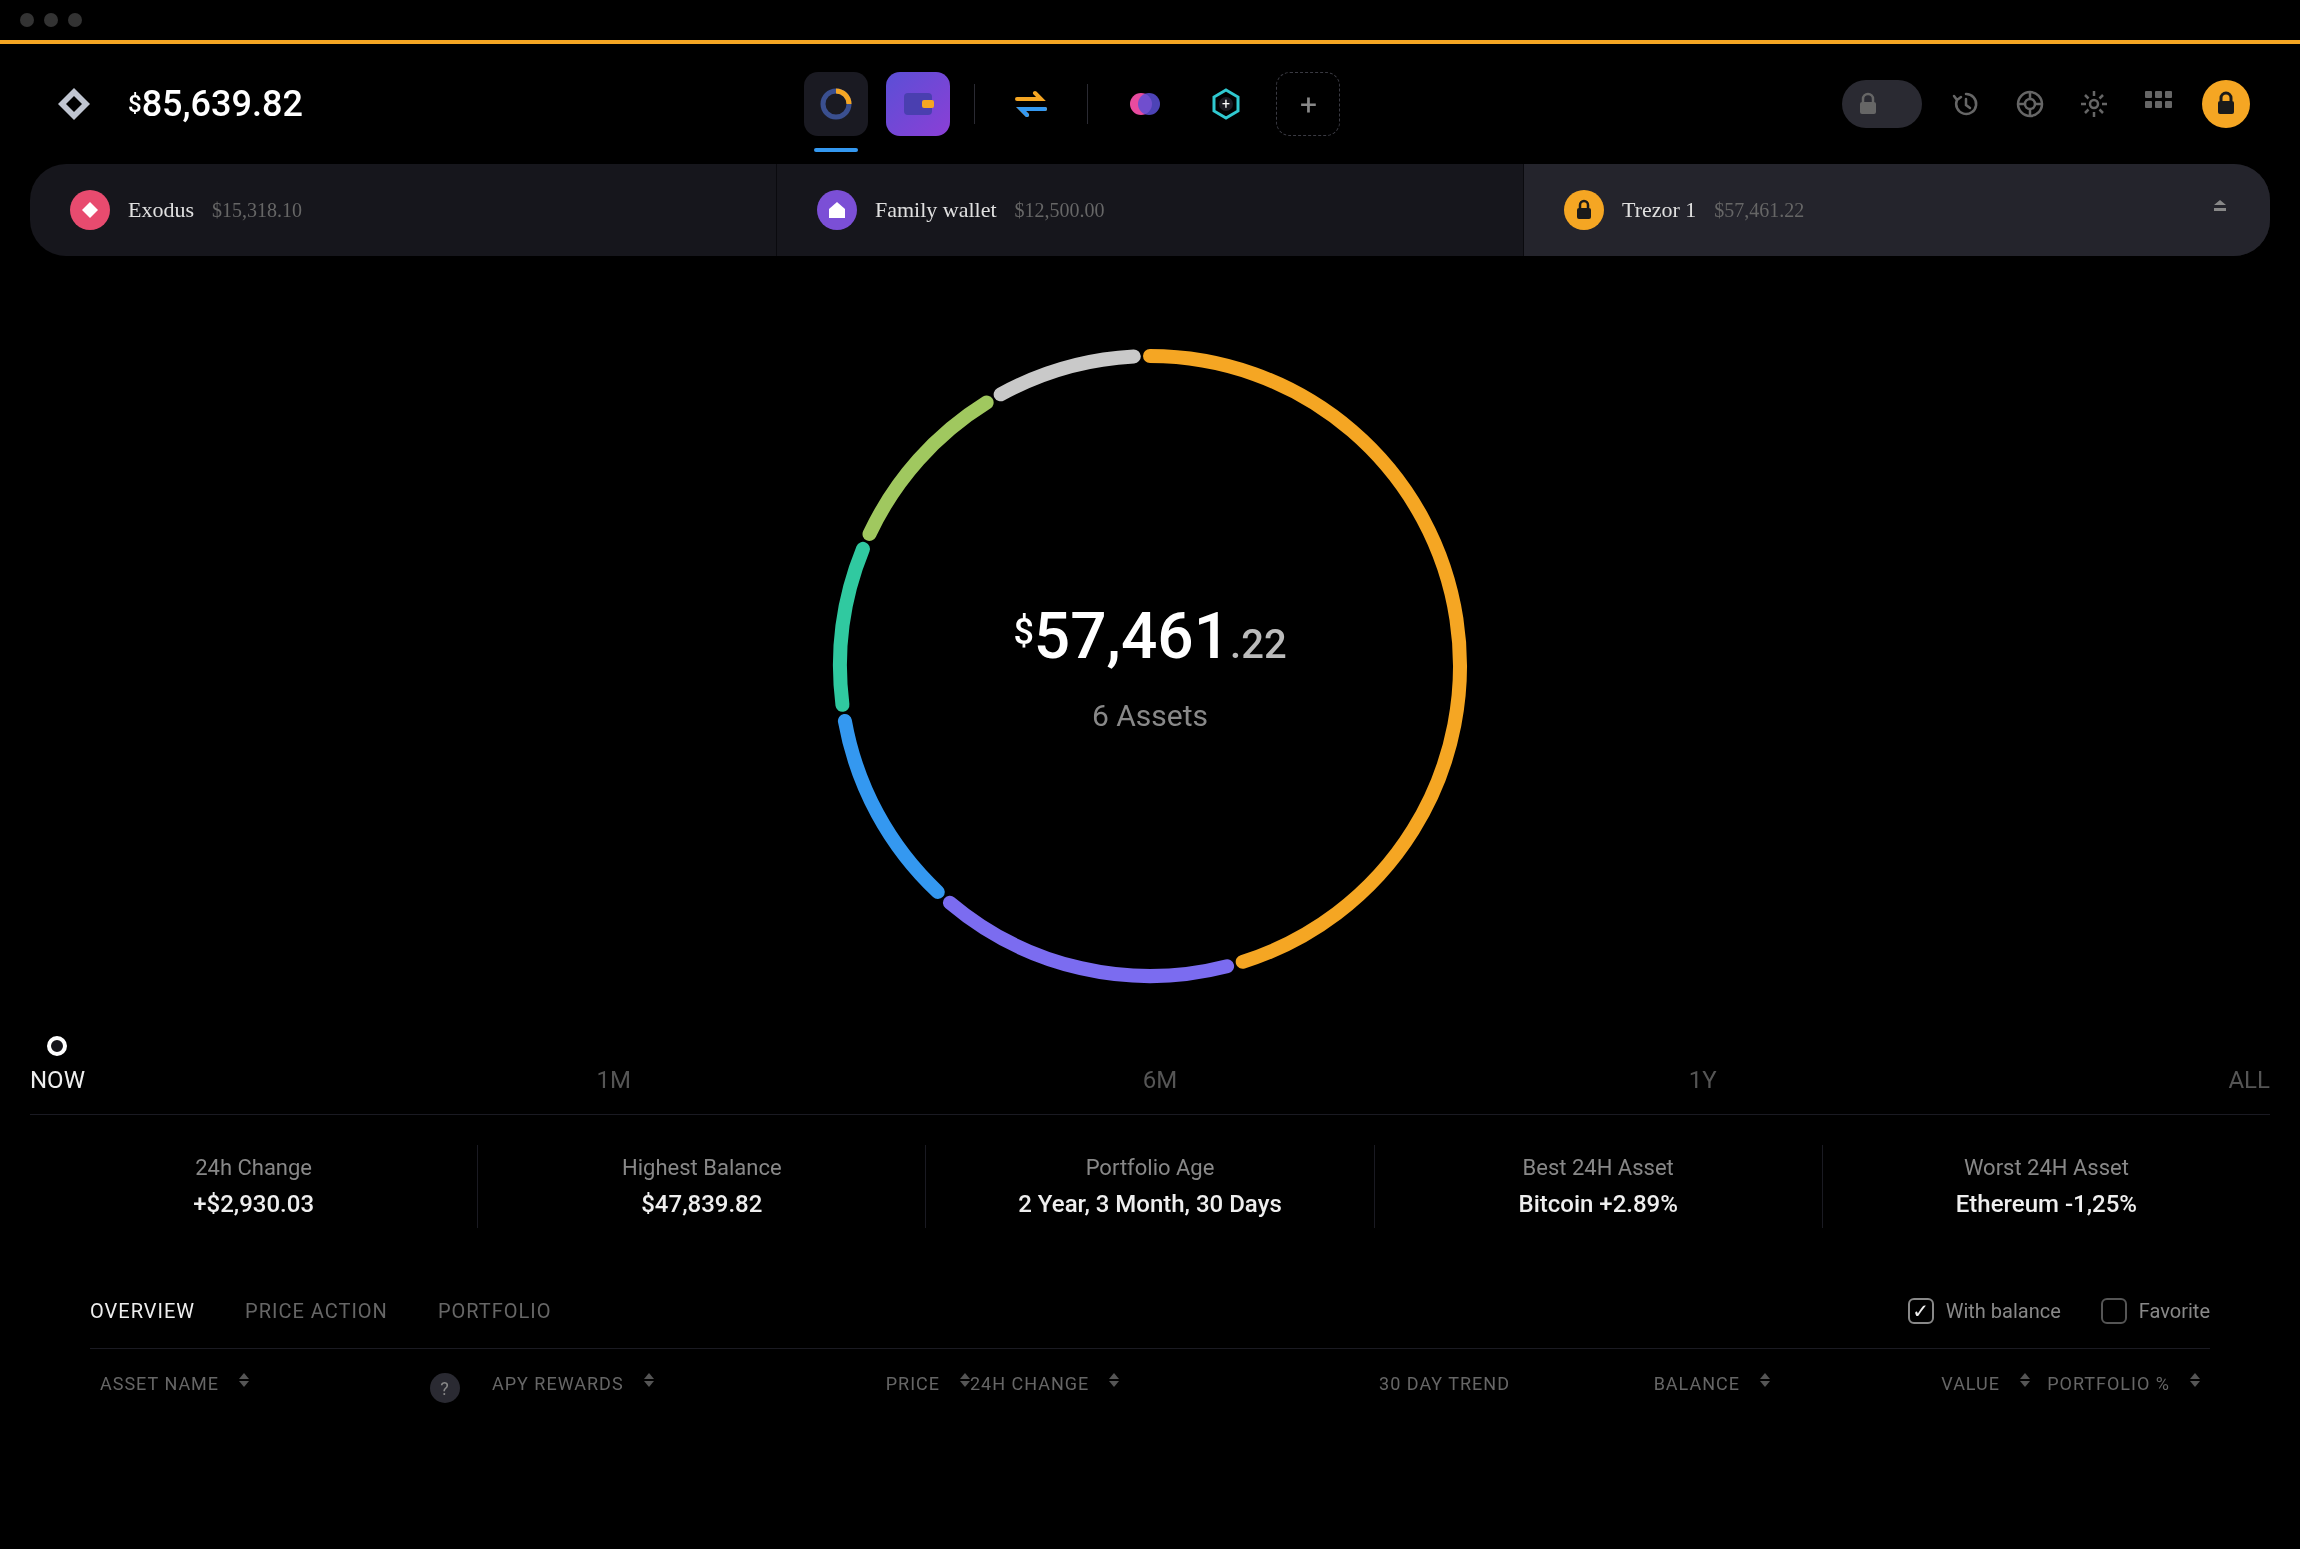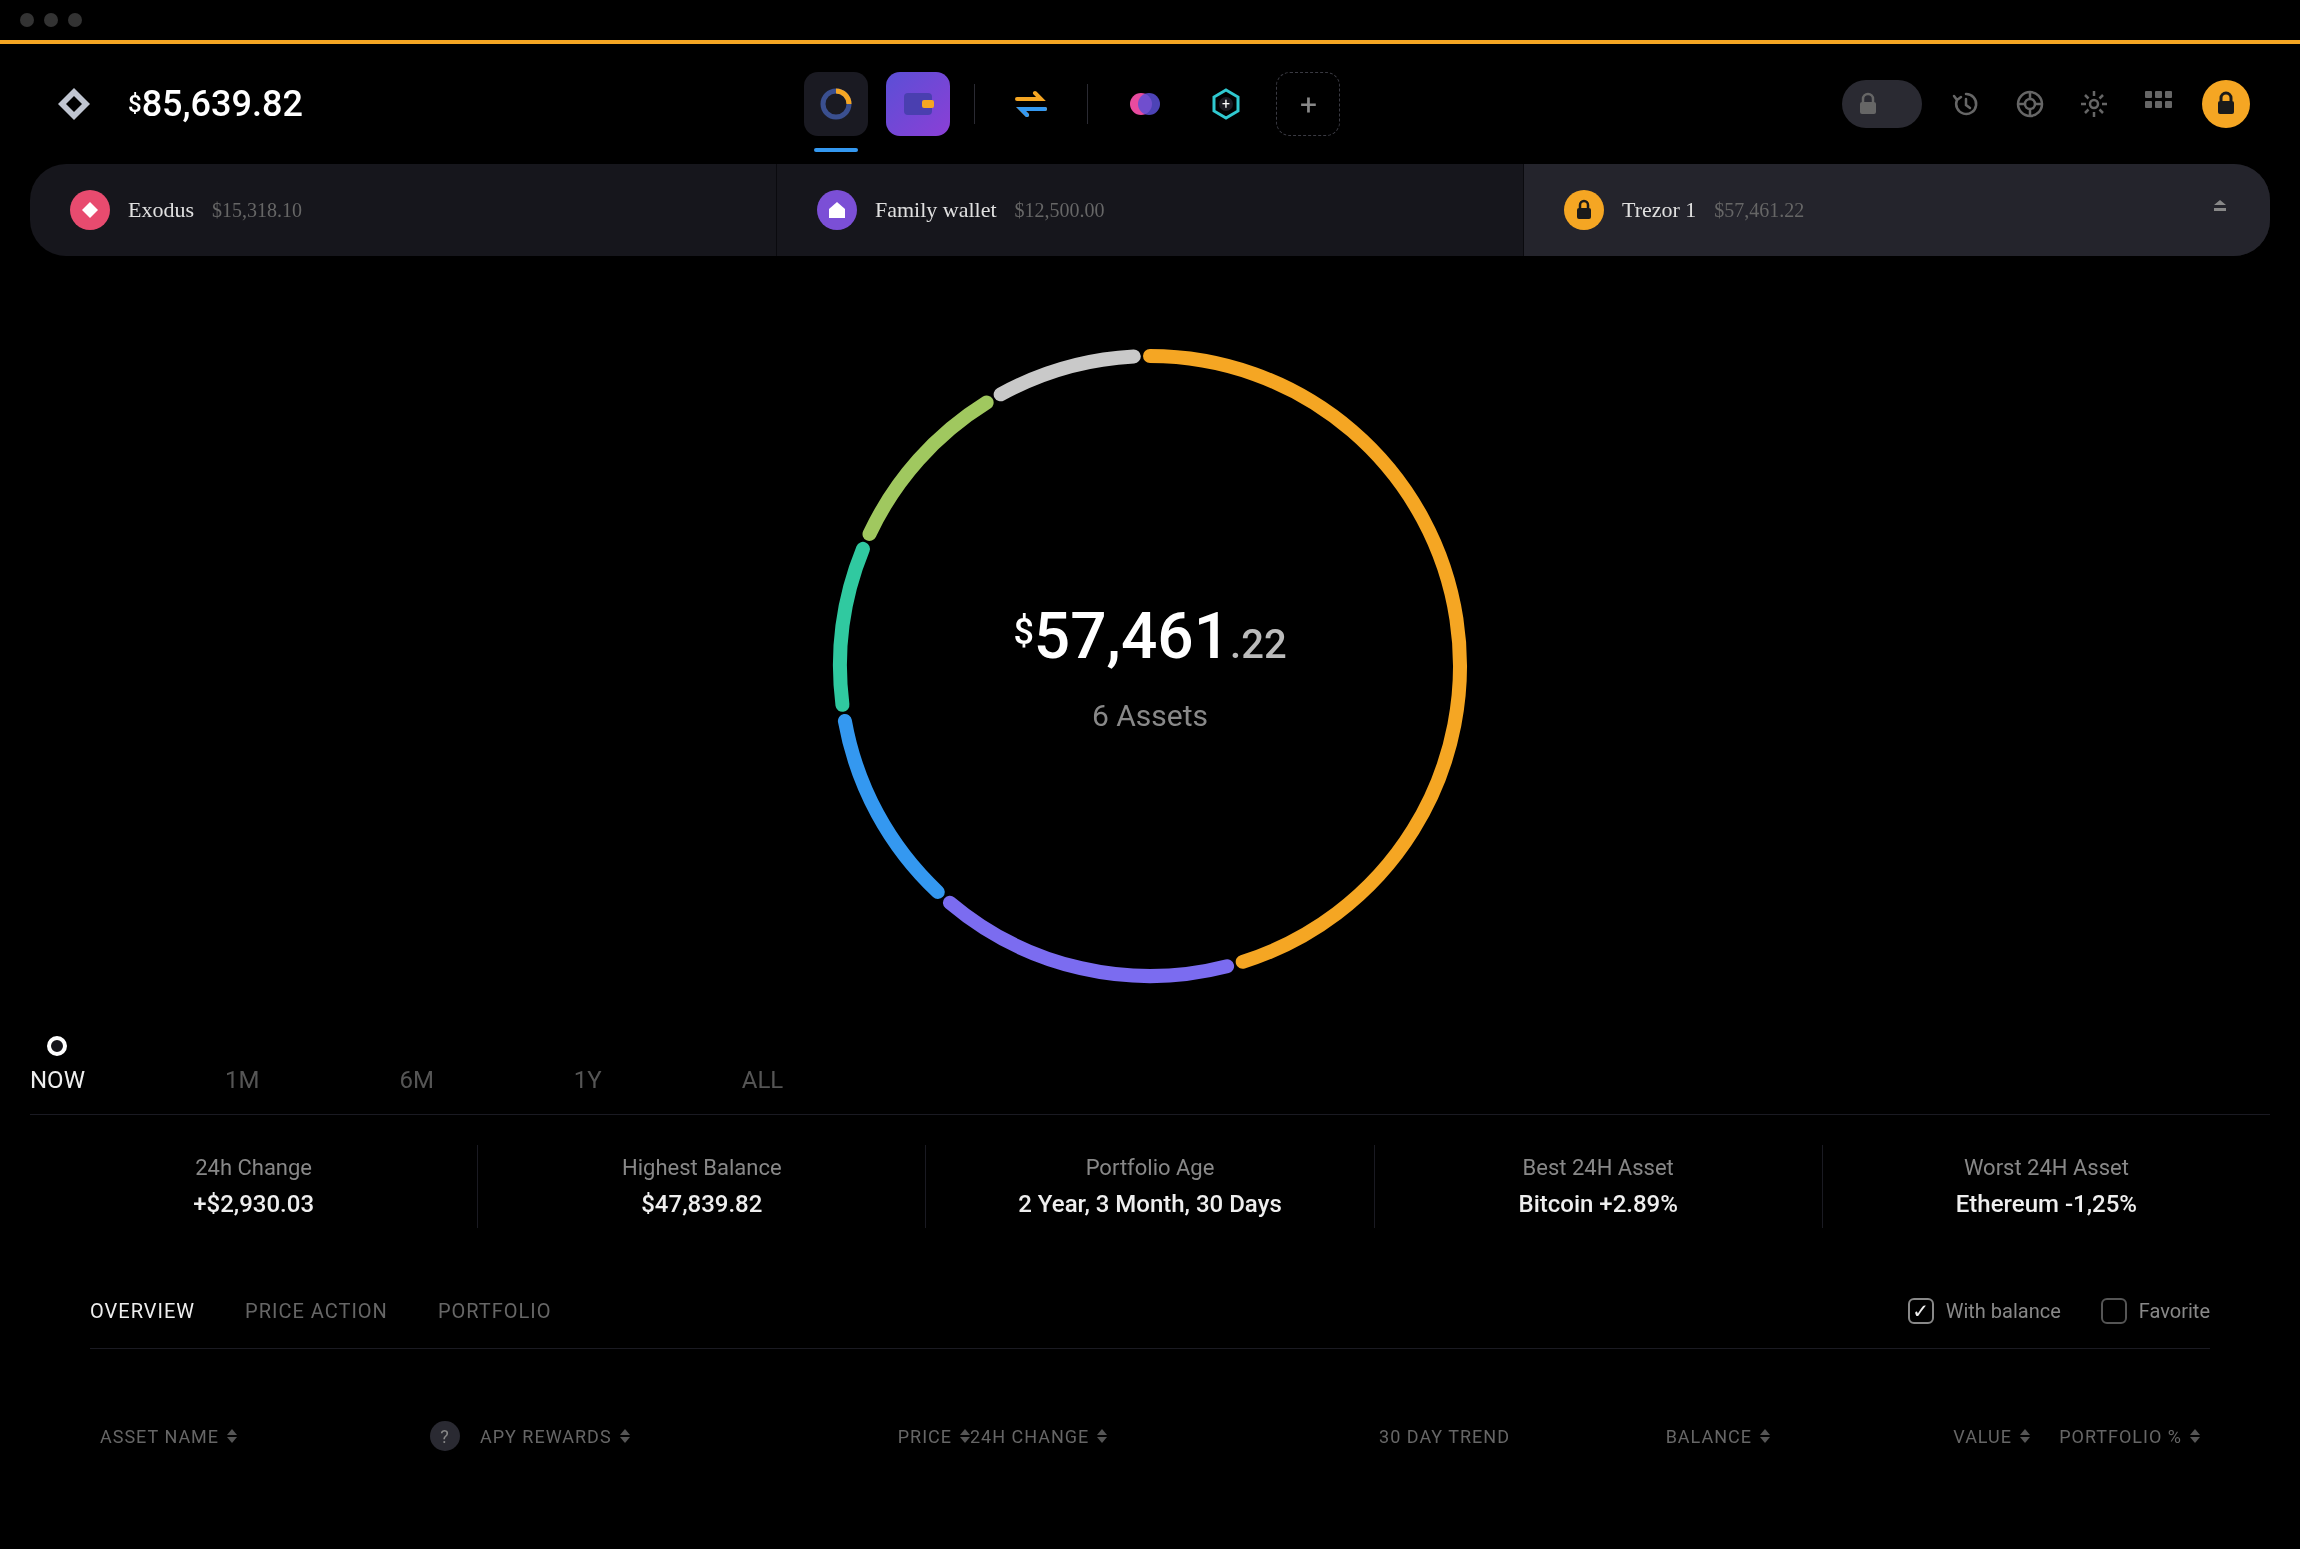--- a/index.html
+++ b/index.html
@@ -87,21 +87,21 @@
 .donut-svg { display: block; }
 .donut-center {
   position: absolute; top: 50%; left: 50%; transform: translate(-50%, -50%);
   text-align: center;
 }
 .donut-value { font-size: 64px; font-weight: 500; }
 .donut-value .curr { font-size: 36px; vertical-align: 14px; }
 .donut-value .cents { font-size: 40px; color: #bbb; }
 .donut-assets { font-size: 30px; color: #888; margin-top: 24px; }
 .timeline {
-  display: flex; justify-content: flex-start; gap: 140px;
+  display: flex; justify-content: space-between; gap: 140px;
   margin-top: 30px; padding-bottom: 20px;
   border-bottom: 1px solid #1a1a22;
 }
 .timeline-item { text-align: center; color: #555; font-size: 24px; cursor: pointer; }
 .timeline-item.active { color: #eee; }
 .timeline-dot {
   width: 20px; height: 20px; border: 4px solid #fff; border-radius: 50%;
   margin: 0 auto 10px; background: #14141a;
 }
 .timeline-item:not(.active) .timeline-dot { visibility: hidden; }
@@ -125,21 +125,21 @@
 .table-filters { margin-left: auto; display: flex; gap: 40px; align-items: center; }
 .filter-check { display: flex; align-items: center; gap: 12px; font-size: 20px; color: #888; cursor: pointer; }
 .checkbox {
   width: 26px; height: 26px; border: 2px solid #555; border-radius: 6px;
   display: flex; align-items: center; justify-content: center;
 }
 .checkbox.checked { border-color: #888; color: #eee; }
 .table-header {
   display: flex; padding: 24px 0; font-size: 18px; color: #666; letter-spacing: 1px;
 }
-.th { display: flex; align-items: center; gap: 8px; margin-top: 48px; }
+.th { display: flex; align-items: flex-start; gap: 20px; }
 .th-asset { width: 340px; padding-left: 10px; }
 .th-apy { width: 280px; }
 .th-price { width: 260px; justify-content: flex-end; }
 .th-change { width: 260px; }
 .th-trend { width: 280px; justify-content: flex-end; }
 .th-balance { width: 260px; justify-content: flex-end; }
 .th-value { width: 260px; justify-content: flex-end; }
 .th-portfolio { flex: 1; justify-content: flex-end; padding-right: 10px; }
 .sort-icon { display: inline-flex; flex-direction: column; gap: 2px; }
 .sort-icon span { width: 0; height: 0; border-left: 5px solid transparent; border-right: 5px solid transparent; }

